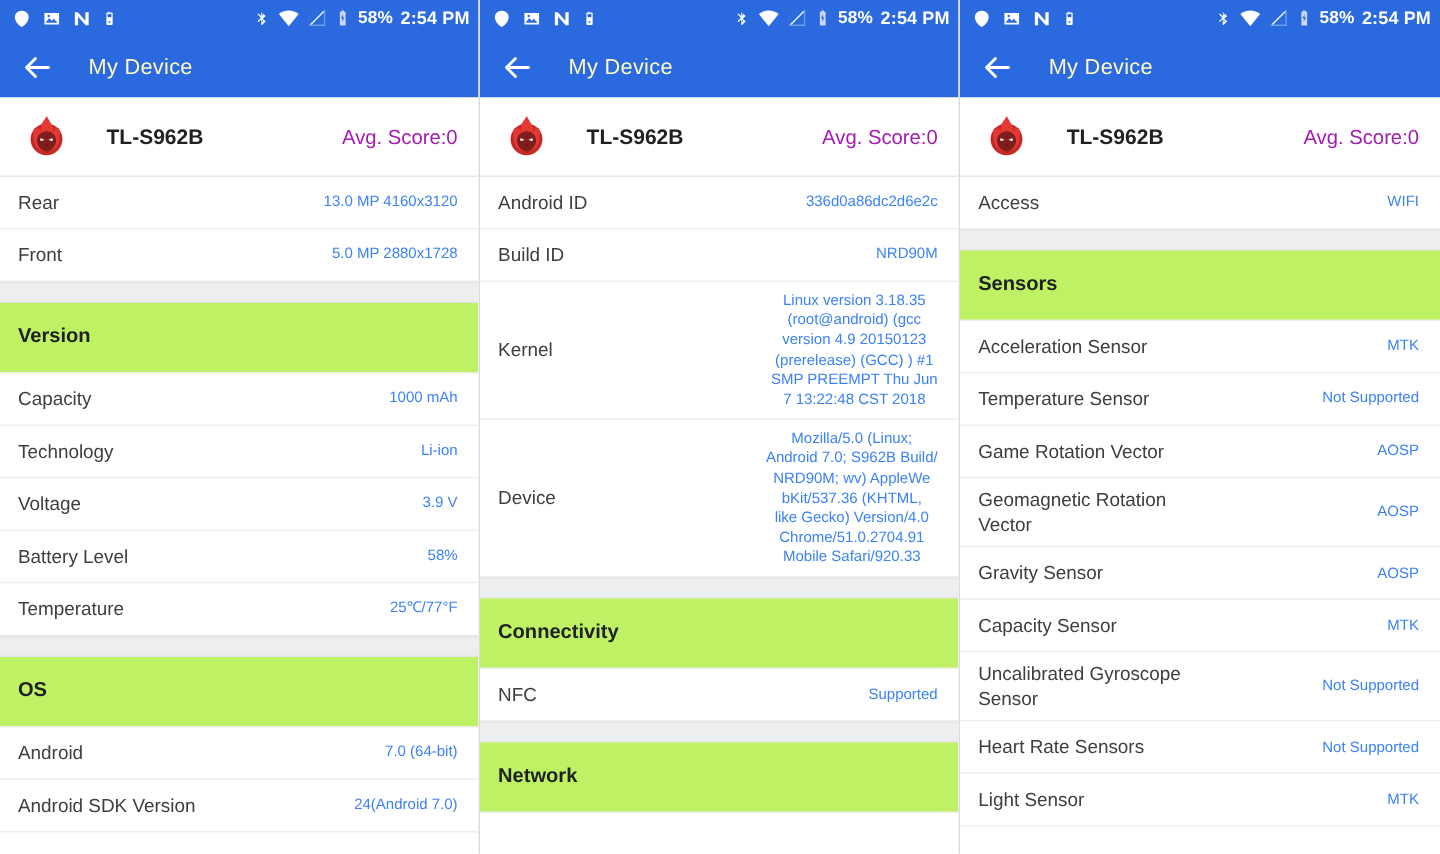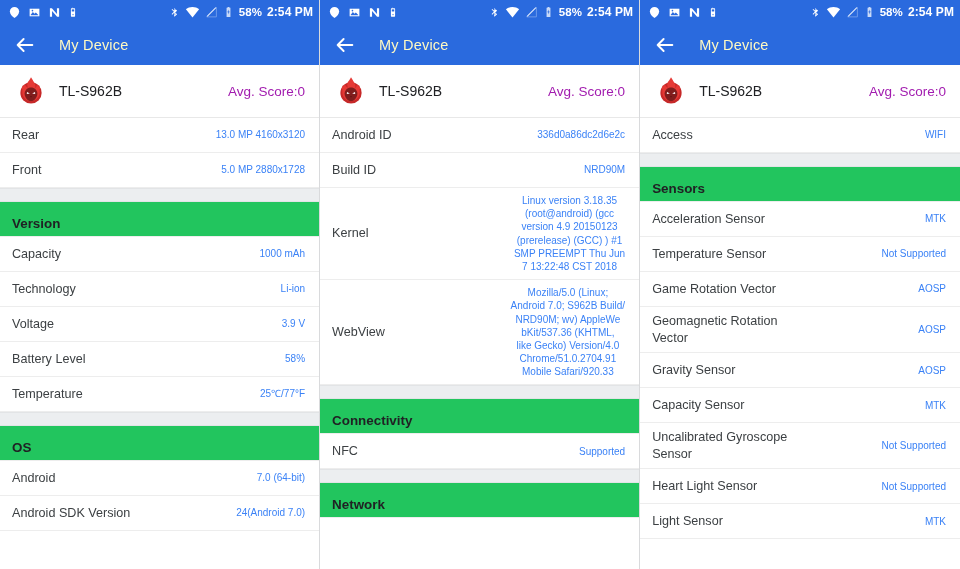--- a/index.html
+++ b/index.html
@@ -80,21 +80,22 @@
     display: flex;
     align-items: center;
     padding: 0 14px 0 16px;
     box-sizing: border-box;
     border-bottom: 1px solid #e8e8e8;
   }
   .logo { width: 30px; height: 30px; flex: none; }
   .device-name {
     font-size: 14px;
     color: #202124;
-    margin-left: 13px;
+    margin-left: 25px;
+    font-weight: bold;
   }
   .avg-score {
     margin-left: auto;
     font-size: 13.5px;
     color: #a21caf;
   }
 
   
   .body {
     position: absolute;
@@ -127,22 +128,22 @@
     font-size: 10px;
     color: #3b82f6;
     text-align: center;
     line-height: 1.32;
     white-space: pre-line;
   }
   .row.tall { align-items: center; }
   .row.tall .v { max-width: 160px; }
 
   .section {
-    background: #22c55e;
-    padding: 14px 12px 5px 12px;
+    background: #bef264;
+    padding: 14px 12px 17px 12px;
     font-size: 13.4px;
     font-weight: bold;
     color: #202124;
     border-bottom: 1px solid #ededed;
   }
   .gap {
     height: 12px;
     background: #eceef0;
     border-top: 1px solid #e2e4e6;
     border-bottom: 1px solid #e2e4e6;
@@ -363,21 +364,21 @@
         <div class="row tall">
           <span class="k">Kernel</span>
           <span class="v">Linux version 3.18.35
 (root@android) (gcc
 version 4.9 20150123
 (prerelease) (GCC) ) #1
 SMP PREEMPT Thu Jun
 7 13:22:48 CST 2018</span>
         </div>
         <div class="row tall">
-          <span class="k">WebView</span>
+          <span class="k">Device</span>
           <span class="v">Mozilla/5.0 (Linux;
 Android 7.0; S962B Build/
 NRD90M; wv) AppleWe
 bKit/537.36 (KHTML,
 like Gecko) Version/4.0
 Chrome/51.0.2704.91
 Mobile Safari/920.33</span>
         </div>
         <div class="gap"></div>
         <div class="section">Connectivity</div>
@@ -496,21 +497,21 @@
         </div>
         <div class="row">
           <span class="k">Capacity Sensor</span>
           <span class="v">MTK</span>
         </div>
         <div class="row">
           <span class="k">Uncalibrated Gyroscope Sensor</span>
           <span class="v">Not Supported</span>
         </div>
         <div class="row">
-          <span class="k">Heart Light Sensor</span>
+          <span class="k">Heart Rate Sensors</span>
           <span class="v">Not Supported</span>
         </div>
         <div class="row">
           <span class="k">Light Sensor</span>
           <span class="v">MTK</span>
         </div>
       </div>
     </div>
   </div>
 

